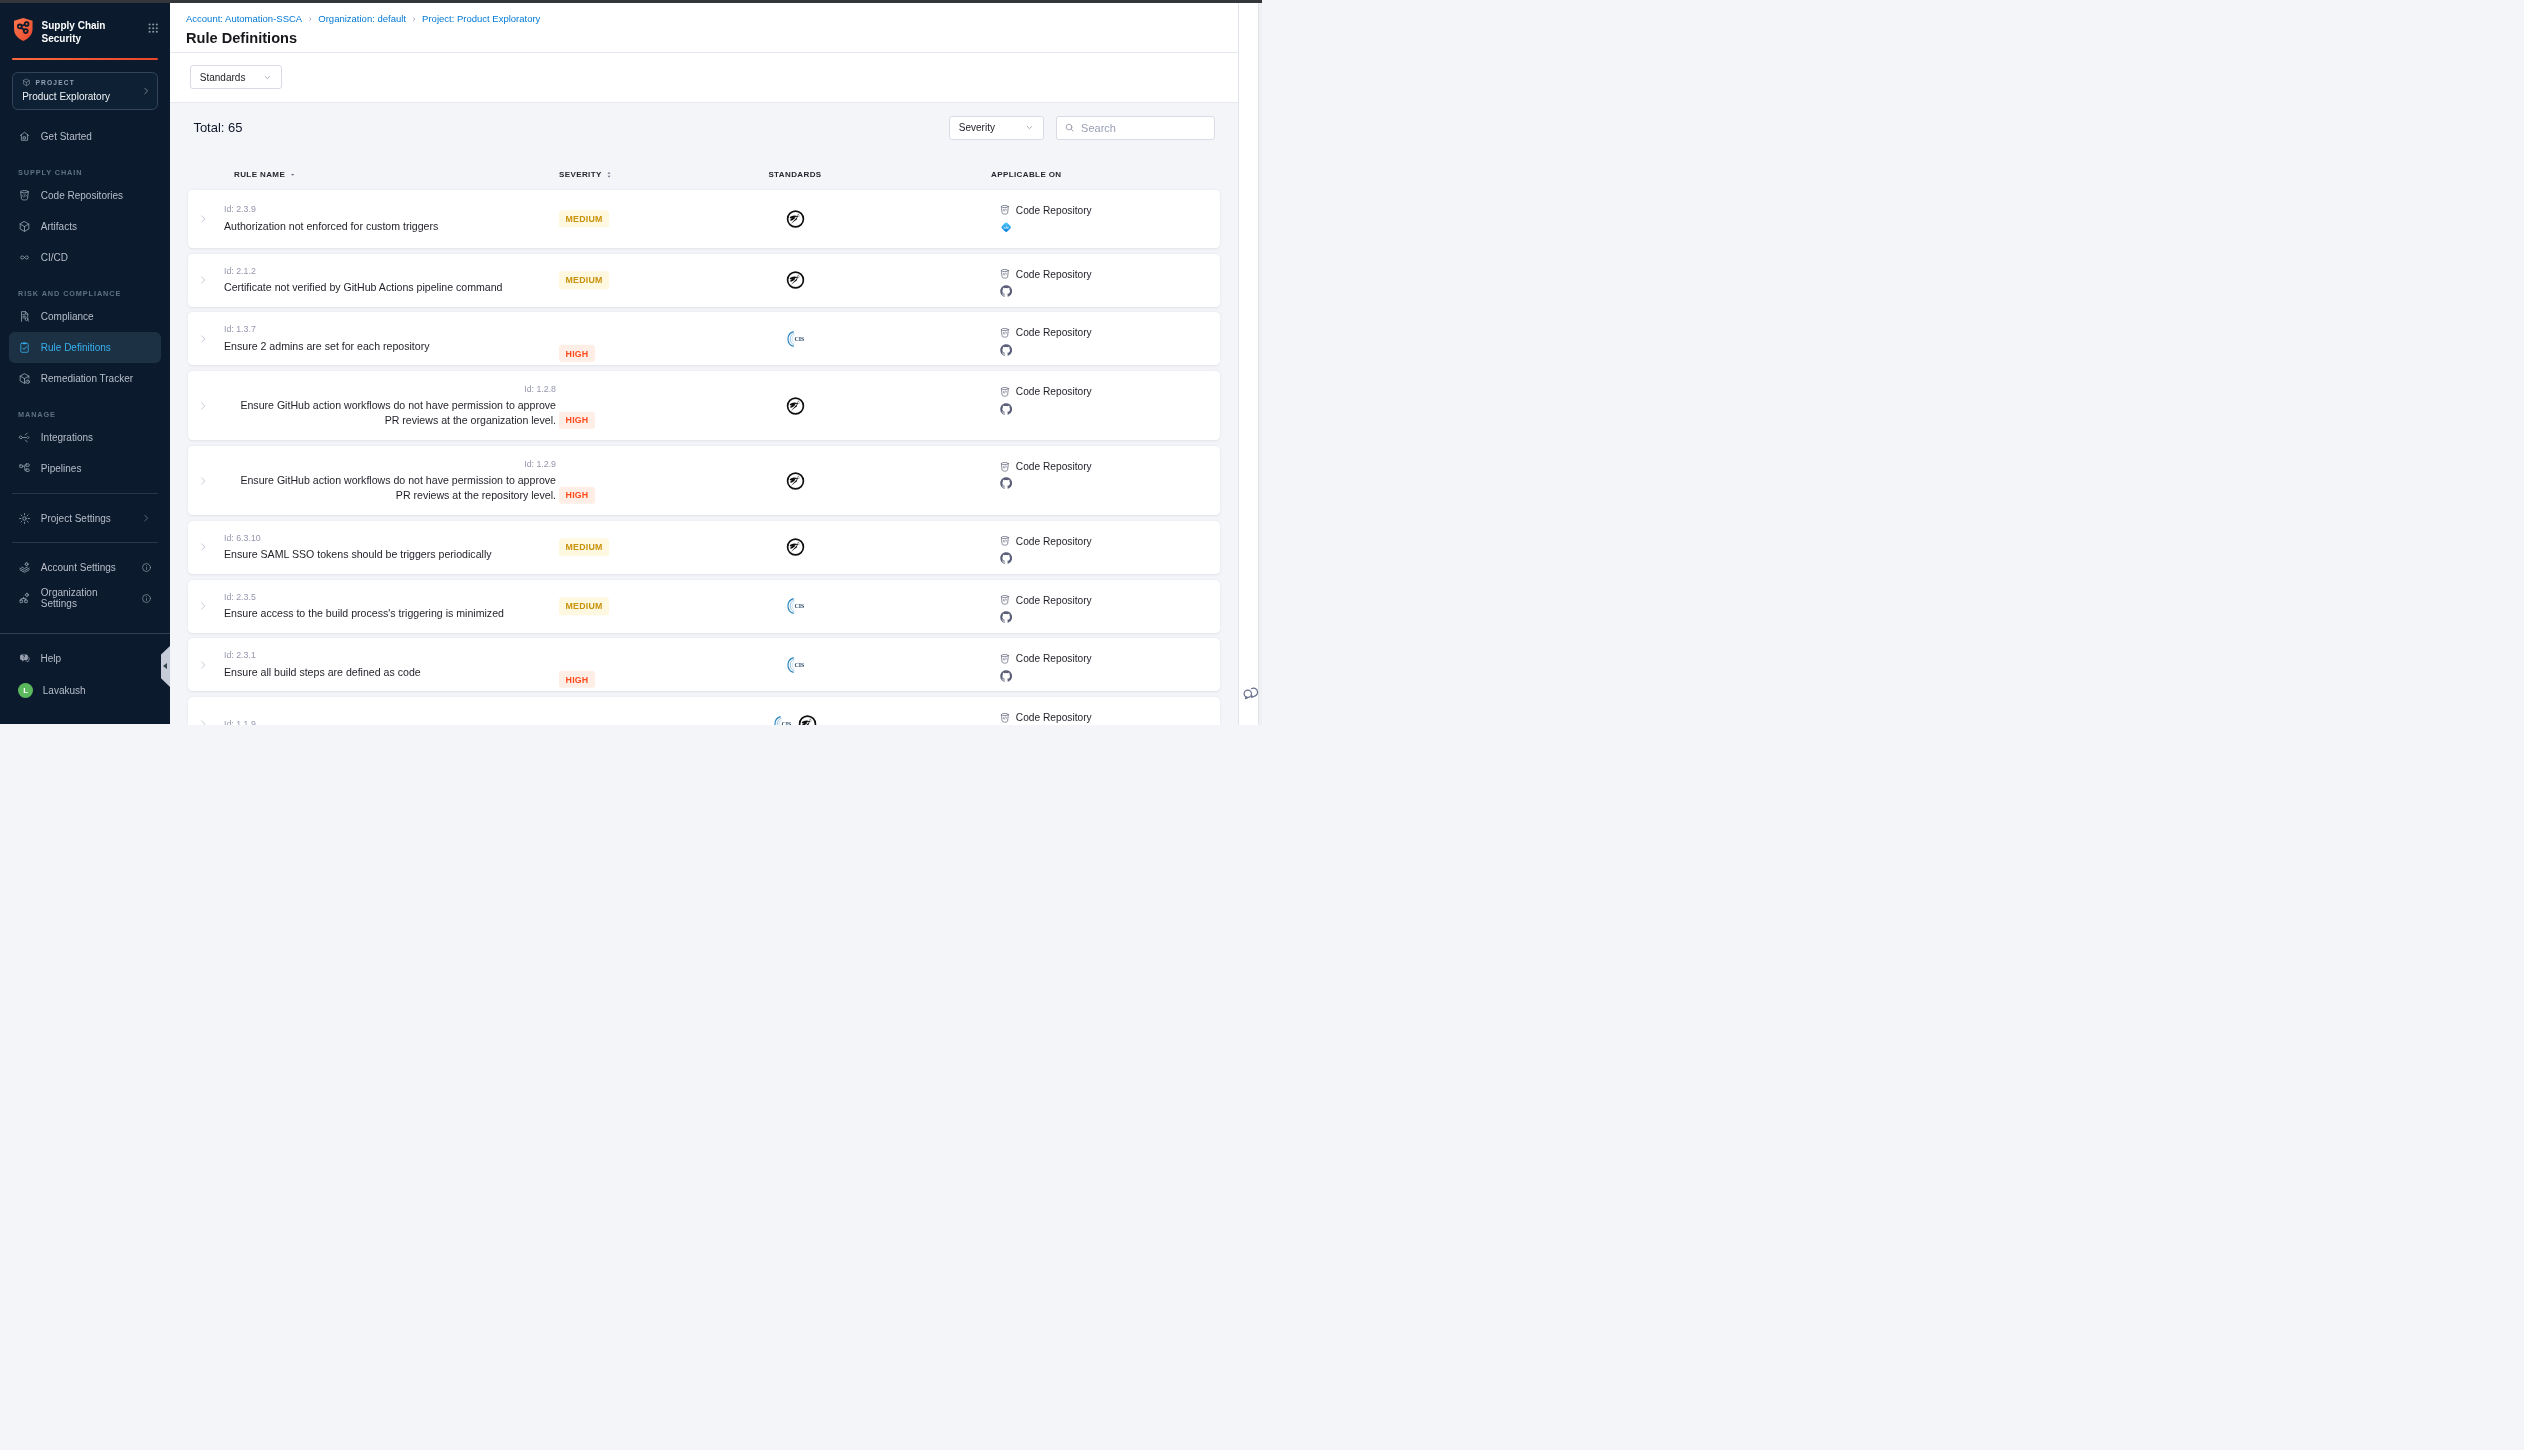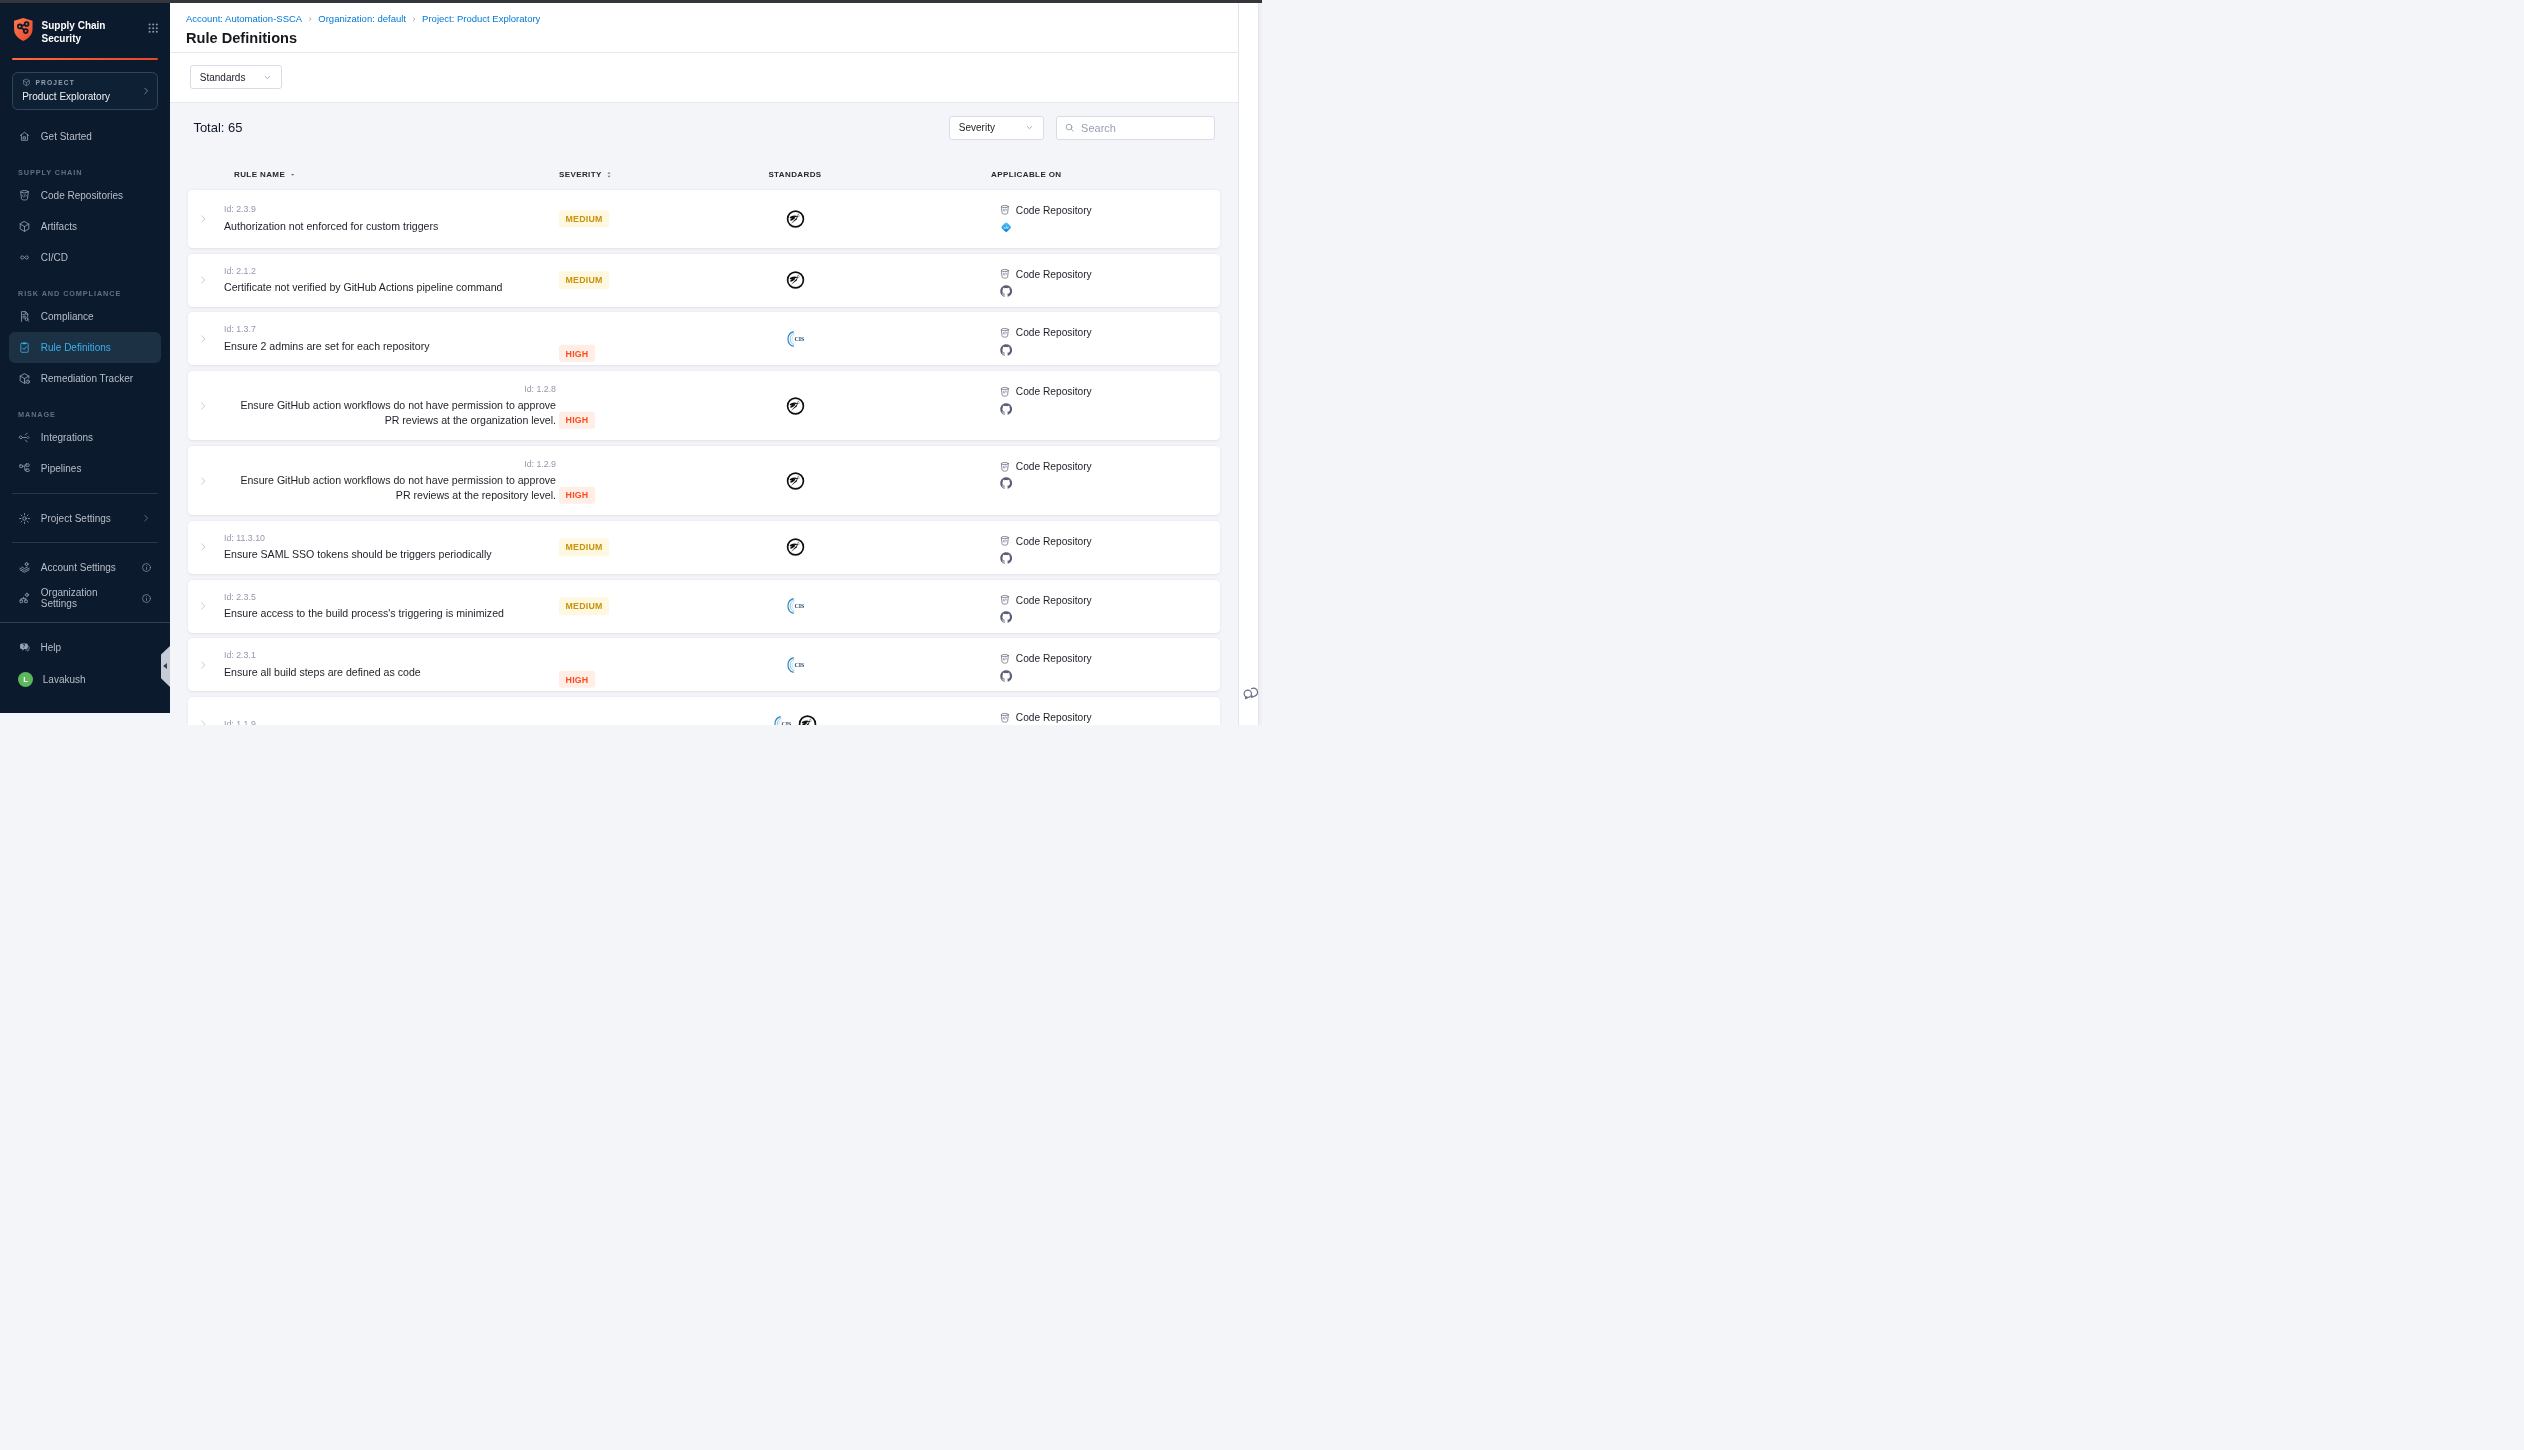--- a/index.html
+++ b/index.html
@@ -5,21 +5,21 @@
   * { margin:0; padding:0; box-sizing:border-box; }
   html,body { width:1262px; height:725px; overflow:hidden; }
   body { font-family:"Liberation Sans","DejaVu Sans",sans-serif; background:#f4f5f9; position:relative; }
   svg { display:block; }
   .stroke-ic svg { fill:none; stroke:currentColor; stroke-width:1.5; stroke-linecap:round; stroke-linejoin:round; }
 
   
   .top-strip { position:absolute; top:0; left:0; right:0; height:2.9px; background:#33373c; z-index:90; }
 
   
-  .sidebar { position:absolute; left:0; top:2.9px; bottom:12px; width:170px; background:#0b1b2d; color:#b7bdc9; z-index:40; }
+  .sidebar { position:absolute; left:0; top:2.9px; bottom:1px; width:170px; background:#0b1b2d; color:#b7bdc9; z-index:40; }
   .sb-header { position:relative; padding:14.6px 11.7px 0 11.7px; display:flex; gap:7.3px; }
   .sb-logo { width:22.6px; height:25px; flex:none; }
   .sb-title { font-size:10px; font-weight:bold; color:#ffffff; line-height:1.32; padding-top:1.5px; }
   .grid-icon { position:absolute; right:11px; top:19px; width:12.4px; height:12.4px; color:#8d97a6; cursor:pointer; }
   .orange-rule { height:2.2px; background:linear-gradient(90deg,#ff6a3d,#e8462b); margin:12.4px 12.4px 0 11.7px; border-radius:1.5px; }
 
   .project-card { position:relative; margin:11.7px 11.7px 0 12.4px; height:38px; background:#0e2134; border:0.7px solid #31445c; border-radius:5.8px; padding:5.8px 8.8px; cursor:pointer; }
   .proj-label { display:flex; align-items:center; gap:4.4px; font-size:6.6px; letter-spacing:1.2px; color:#93a1b4; font-weight:bold; }
   .proj-label .ic { width:8.8px; height:8.8px; }
   .proj-name { margin-top:3.7px; font-size:10px; color:#eef1f6; }
@@ -618,21 +618,21 @@
             </span>
           </div>
         </div>
         <div class="rrow">
           <span class="row-chevron stroke-ic">
             <svg viewBox="0 0 24 24" width="10.2" height="10.2" stroke-width="2.4">
               <path d="M8.5 4.5 16 12l-7.5 7.5"></path>
             </svg>
           </span>
           <div class="row-main">
-            <div class="row-id">Id: 11.3.10</div>
+            <div class="row-id">Id: 6.3.10</div>
             <div class="row-name">Ensure SAML SSO tokens should be triggers periodically</div>
           </div>
           <div class="row-sev"><span class="badge medium">MEDIUM</span></div>
           <div class="row-std">
             <span class="std-ic">
               <svg viewBox="0 0 24 24" width="19" height="19">
       <circle cx="12" cy="12" r="10" fill="none" stroke="#101010" stroke-width="2.1"></circle>
       <g fill="#101010">
         <ellipse cx="8.9" cy="9.4" rx="4.3" ry="1.5" transform="rotate(-14 8.9 9.4)"></ellipse>
         <ellipse cx="8.4" cy="11.7" rx="3.7" ry="1.3" transform="rotate(-32 8.4 11.7)"></ellipse>

